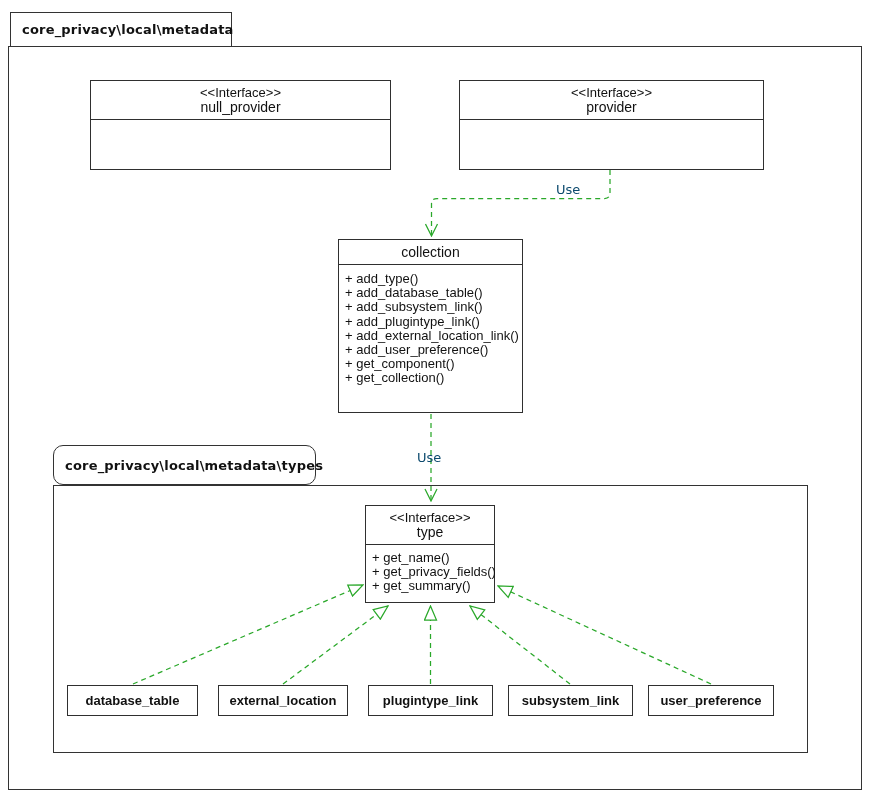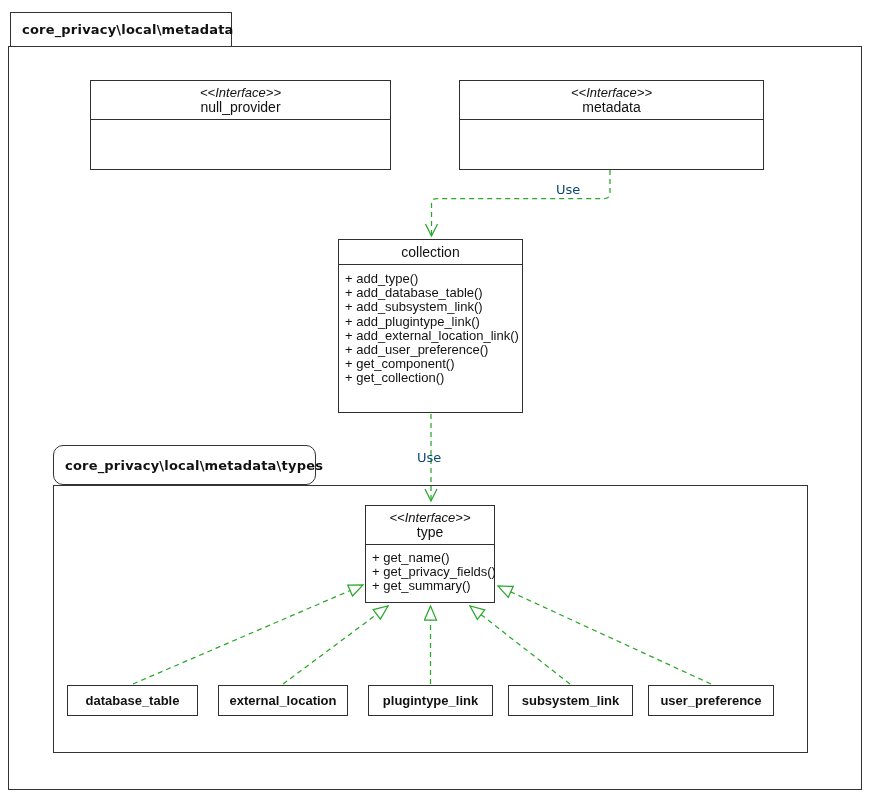--- a/index.html
+++ b/index.html
@@ -10,21 +10,21 @@
   
   .pframe{position:absolute;border:1.5px solid #333;box-sizing:border-box;background:transparent;z-index:1;}
   .ptab{
     position:absolute;background:#fff;border:1.5px solid #333;box-sizing:border-box;z-index:3;
     display:flex;align-items:center;padding-left:11px;
     font-family:"DejaVu Sans",sans-serif;font-weight:bold;font-size:13px;letter-spacing:.2px;
   }
   
   .cls{position:absolute;background:#fff;border:1.4px solid #2f2f2f;box-sizing:border-box;z-index:2;}
   .cls .hdr{border-bottom:1px solid #2f2f2f;text-align:center;padding:5px 4px 4px;}
-  .stereo{font-style:italic;font-size:13px;line-height:14px;}
+  .stereo{font-size:13px;line-height:14px;}
   .cname{font-weight:normal;font-size:14px;line-height:15px;}
   .methods{padding:7px 6px 0 6px;font-size:13px;}
   .m{white-space:nowrap;line-height:14.2px;}
   .scls{
     position:absolute;background:#fff;border:1.6px solid #2f2f2f;box-sizing:border-box;z-index:2;
     display:flex;align-items:center;justify-content:center;
     font-weight:bold;font-size:13px;white-space:nowrap;
   }
   
   #edges{position:absolute;left:0;top:0;z-index:5;pointer-events:none;}
@@ -46,21 +46,21 @@
   <div class="cls" style="left:90px;top:80px;width:301px;height:90px;">
     <div class="hdr">
       <div class="stereo">&lt;&lt;Interface&gt;&gt;</div>
       <div class="cname">null_provider</div>
     </div>
   </div>
 
   <div class="cls" style="left:459px;top:80px;width:305px;height:90px;">
     <div class="hdr">
       <div class="stereo">&lt;&lt;Interface&gt;&gt;</div>
-      <div class="cname">metadata</div>
+      <div class="cname">provider</div>
     </div>
   </div>
 
   <div class="cls" style="left:338px;top:239px;width:185px;height:174px;">
     <div class="hdr" style="padding:5px 4px 4px;">
       <div class="cname">collection</div>
     </div>
     <div class="methods">
       <div class="m">+ add_type()</div>
       <div class="m">+ add_database_table()</div>

